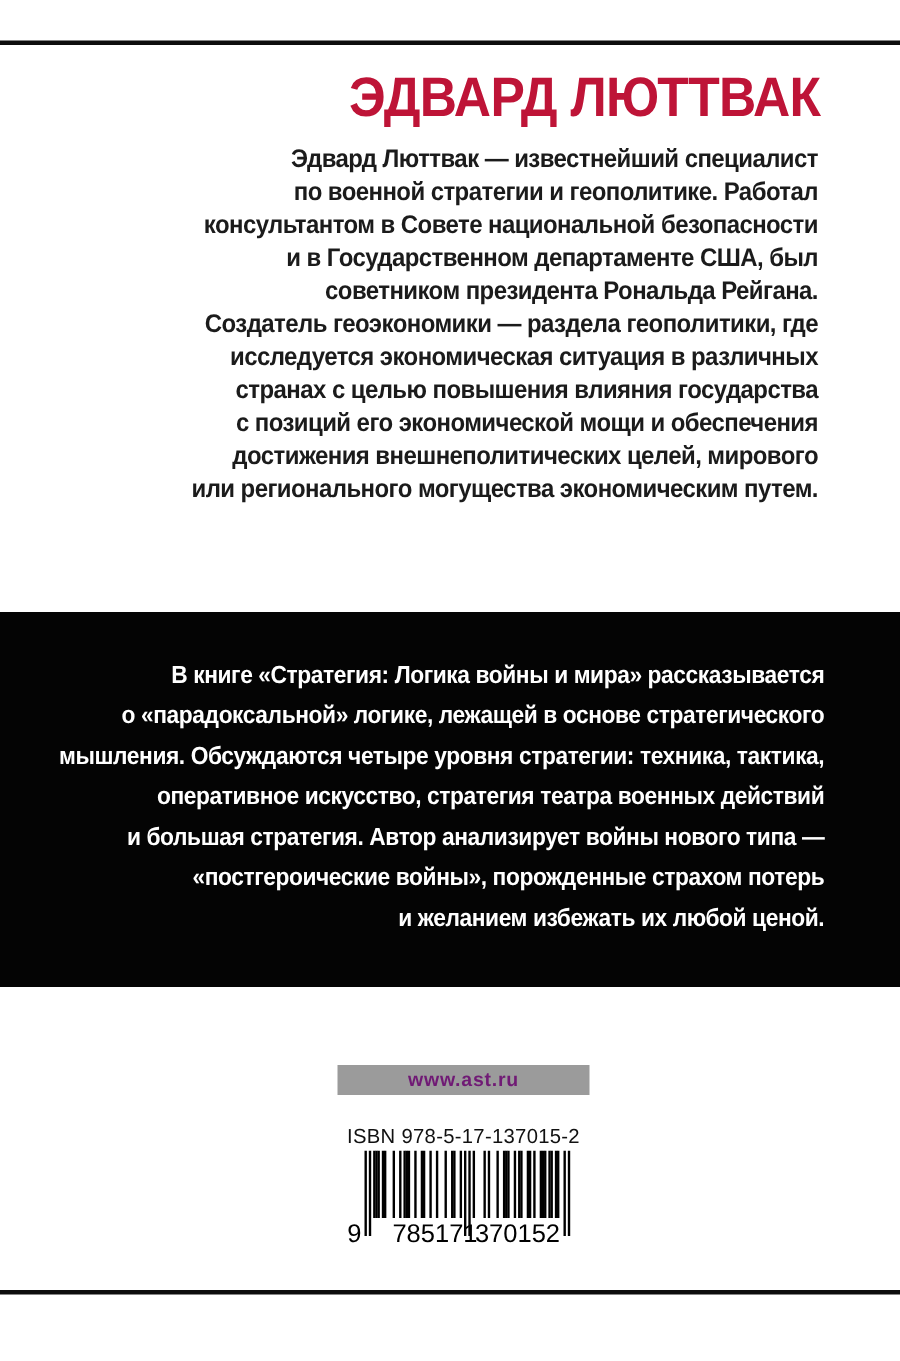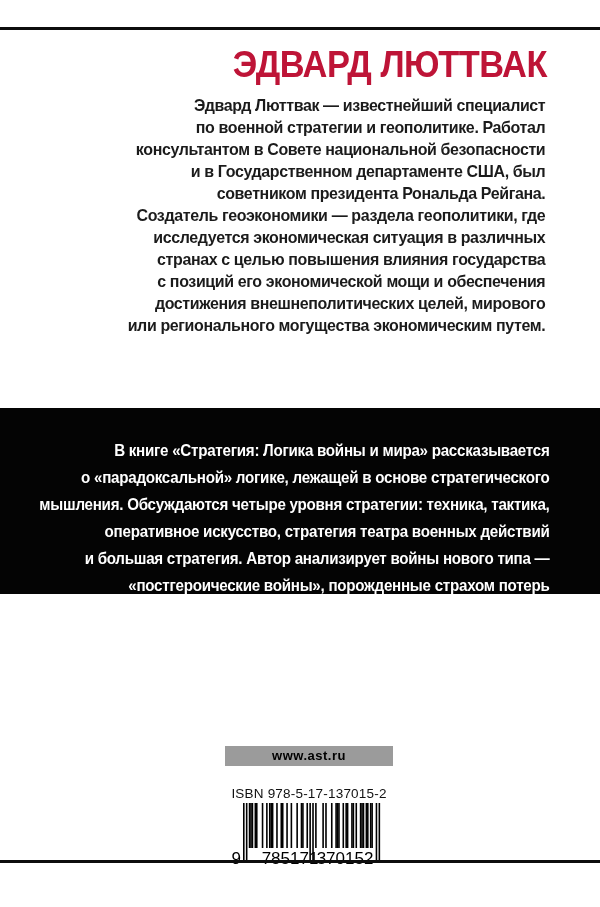--- a/index.html
+++ b/index.html
@@ -20,34 +20,34 @@
   }
   .bio{
     position:absolute;top:95px;right:55px;
     text-align:right;color:#1b1b1b;
     font-size:17px;font-weight:bold;line-height:22px;letter-spacing:-0.4px;
     transform:scaleX(0.94);transform-origin:100% 0;
   }
   .bio .line{white-space:nowrap;}
 
   .band{
-    position:absolute;top:408px;left:0;width:600px;height:186px;
+    position:absolute;top:408px;left:0;width:600px;height:250px;
   }
   .summary{
     position:absolute;top:29px;right:50px;
     text-align:right;color:#ffffff;
     font-size:16.5px;font-weight:bold;line-height:27px;letter-spacing:-0.3px;
     transform:scaleX(0.92);transform-origin:100% 0;
   }
   .summary .line{white-space:nowrap;}
 
   .shop{position:absolute;left:225px;top:710px;width:168px;}
   .site-bar{
     height:20px;line-height:20px;text-align:center;
-    color:#000000;font-size:13px;font-weight:bold;letter-spacing:0.5px;margin-top:36px;
+    color:#701a75;font-size:13px;font-weight:bold;letter-spacing:0.5px;
   }
   .isbn{
     margin-top:20px;text-align:center;color:#111111;
     font-size:13.5px;letter-spacing:0.2px;white-space:nowrap;
   }
   .barcode-wrap{margin-top:2px;margin-left:5px;}
 </style>
 </head>
 <body>
 

